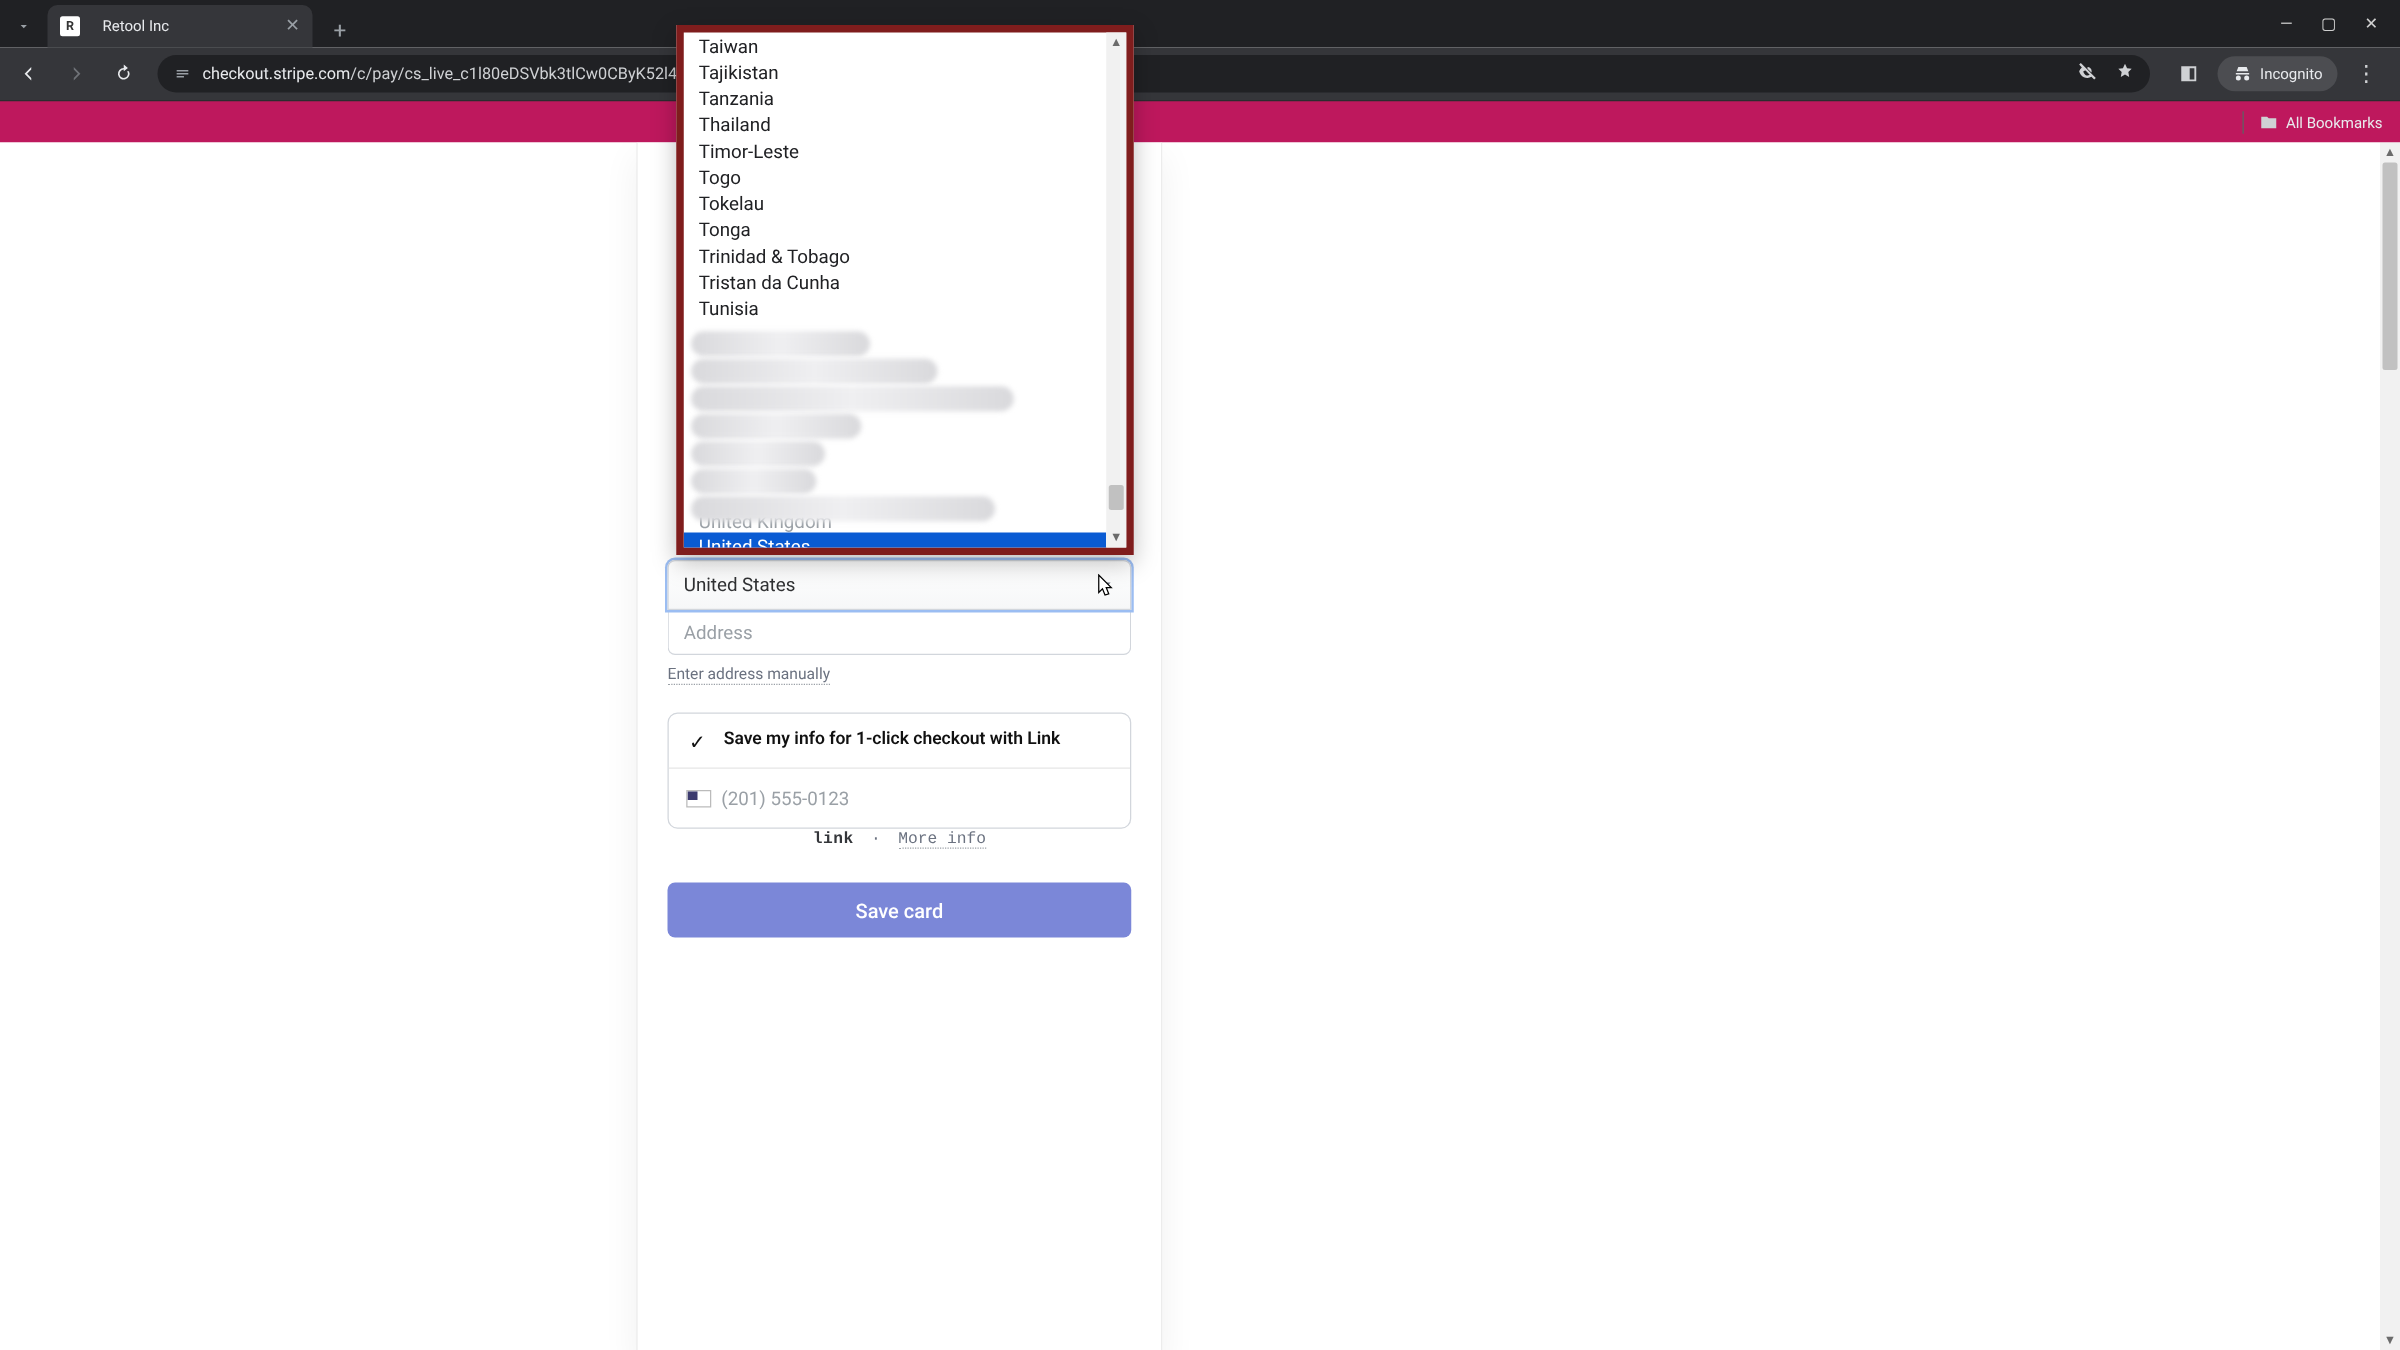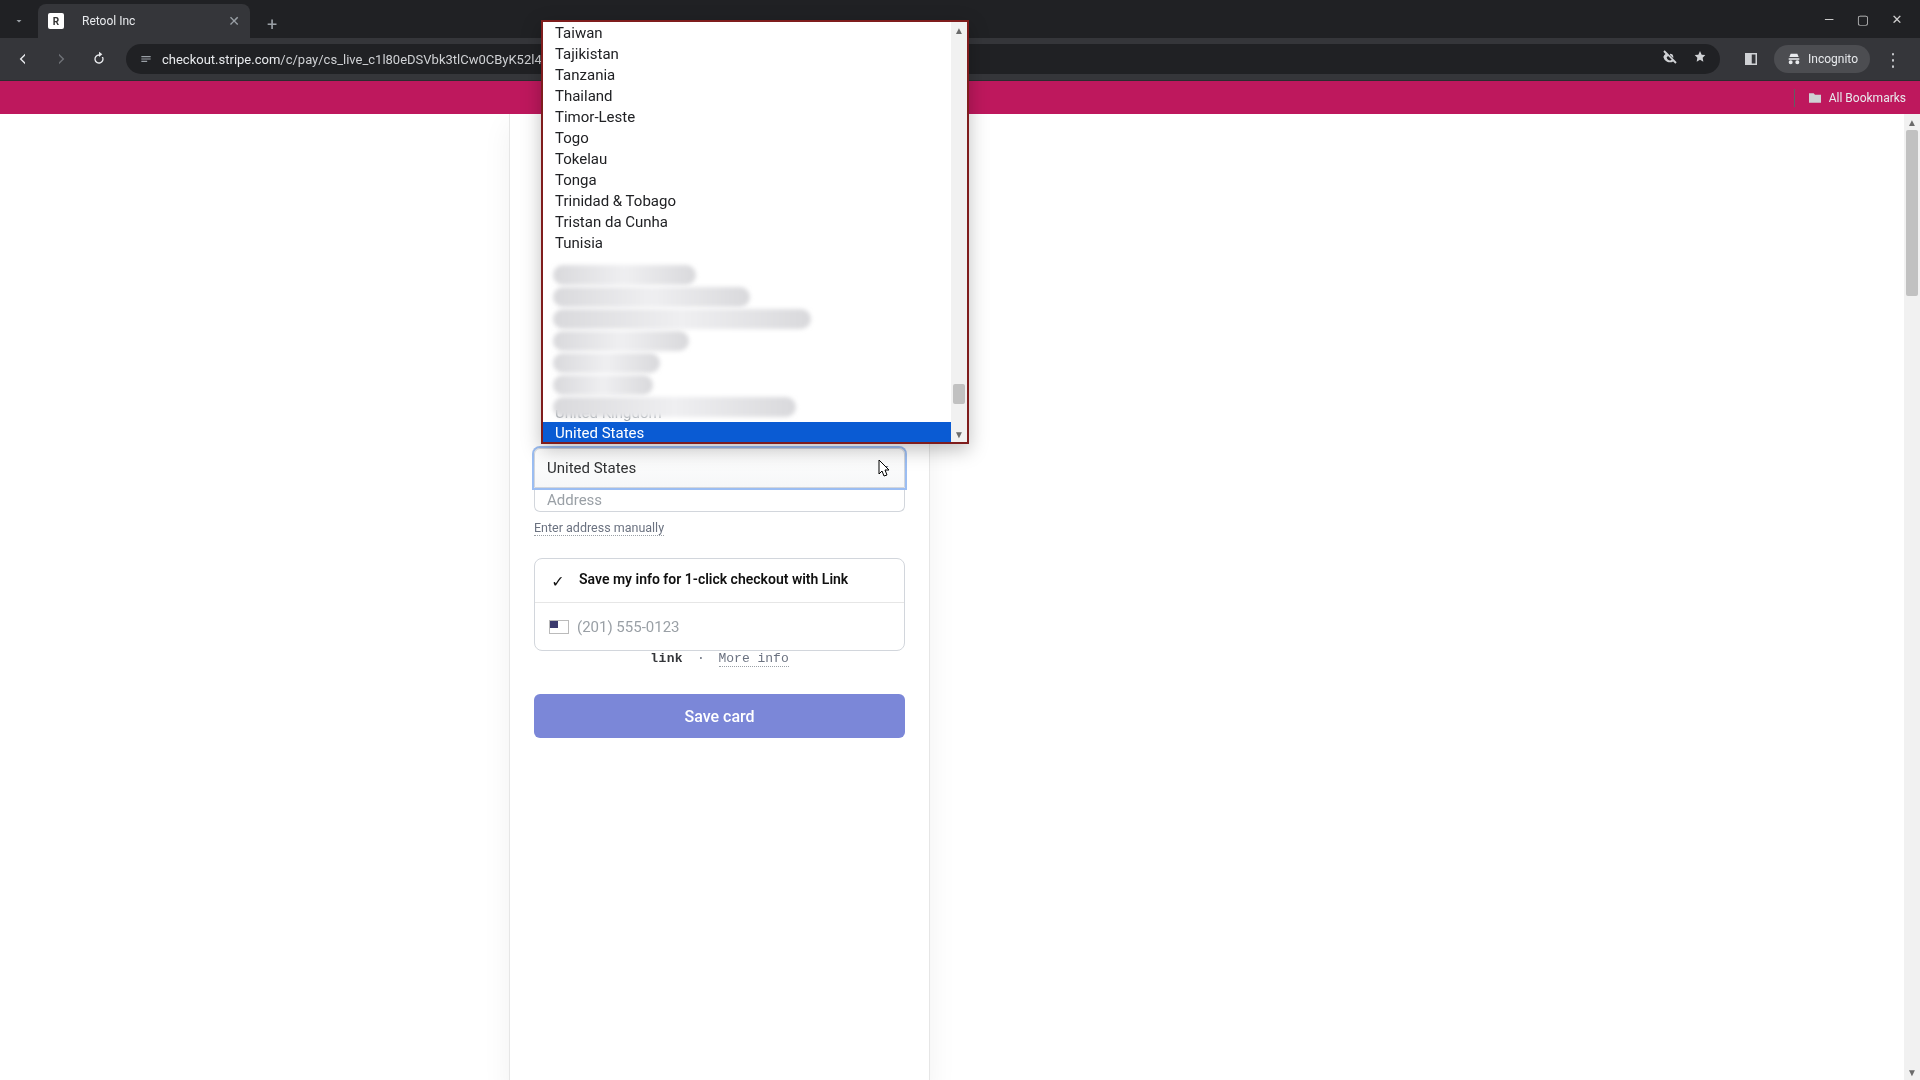--- a/index.html
+++ b/index.html
@@ -50,21 +50,21 @@
   .vscroll .thumb { position:absolute; left:2px; right:2px; top:16px; height:166px; background:#c1c1c1; border-radius:2px; }
 
   .card { position:absolute; left:509px; top:0; width:421px; bottom:-10px; background:#fff; border:1px solid #e6e6e6; border-top:none; border-radius:0 0 8px 8px; box-shadow:0 10px 30px rgba(0,0,0,.06); }
   .section { padding:0 24px; }
 
   .country-select { margin-top:334px; height:40px; border:1px solid #d2d6dc; border-radius:6px 6px 0 0; background:linear-gradient(#fff,#f6f7f8); display:flex; align-items:center; padding:0 12px; position:relative; box-shadow:0 0 0 2px #9bbdf2; }
   .country-select span { color:#303133; font-size:15px; }
   .country-select .chev { position:absolute; right:12px; top:50%; transform:translateY(-50%); }
   .country-select .chev svg { width:12px; height:12px; fill:#6b7280; }
 
-  .address-input { height:24px; border:1px solid #d2d6dc; border-top:none; border-radius:0 0 6px 6px; display:flex; align-items:center; padding:0 12px; color:#9aa0a6; font-size:15px; }
+  .address-input { height:36px; border:1px solid #d2d6dc; border-top:none; border-radius:0 0 6px 6px; display:flex; align-items:center; padding:0 12px; color:#9aa0a6; font-size:15px; }
 
   .manual { margin-top:8px; font-size:12.5px; color:#6b7280; border-bottom:1px dotted #9aa0a6; display:inline-block; }
 
   .link-box { margin-top:22px; border:1px solid #d2d6dc; border-radius:8px; overflow:hidden; }
   .link-top { padding:12px 14px; display:flex; gap:12px; }
   .chk { width:18px; height:18px; display:flex; align-items:center; justify-content:center; font-size:16px; color:#111; flex:none; margin-top:1px; }
   .link-top .txt b { font-size:14px; color:#111; font-weight:600; display:block; margin-bottom:2px; }
   .link-top .txt span { font-size:12.5px; color:#6b7280; line-height:1.4; display:block; }
   .phone { border-top:1px solid #e6e6e6; height:48px; display:flex; align-items:center; padding:0 14px; gap:8px; }
   .flag { width:20px; height:14px; position:relative; border:1px solid #bbb; background:#fff; overflow:hidden; }
@@ -75,21 +75,21 @@
   .link-footer { text-align:center; font-size:13px; color:#6b7280;font-family:Liberation Mono, monospace; }
   .link-footer .brand { font-weight:700; color:#34363a; letter-spacing:.4px; }
   .link-footer .dot { margin:0 6px; }
   .link-footer .more { border-bottom:1px dotted #9aa0a6; }
 
   .save-btn { margin:28px 24px 0; height:44px; border-radius:6px; background:#7b87d8; color:#fff; font-size:16px; font-weight:500; display:flex; align-items:center; justify-content:center; }
 
   .disclaimer { padding:14px 24px 0; font-size:12.5px; color:#8a8d93; line-height:1.5; }
 
   
-  .dd { position:absolute; left:541px; top:20px; width:428px; height:424px; background:#fff; border:2px solid #7f1d1d; box-shadow:0 6px 18px rgba(0,0,0,.25); display:flex; }
+  .dd { position:absolute; left:541px; top:20px; width:366px; height:424px; background:#fff; border:6px solid #7f1d1d; box-shadow:0 6px 18px rgba(0,0,0,.25); display:flex; }
   .dd-list { flex:1; overflow:hidden; position:relative; }
   .opt { height:21px; padding:0 12px; font-size:15px; color:#202124; display:flex; align-items:center; white-space:nowrap; }
   .opt.selected { background:#0a5bd3; color:#fff; }
   .opt.partial { height:12px; overflow:hidden; align-items:flex-end; color:#9aa0a6; }
 
   .dd-scroll { width:16px; background:#f1f1f1; position:relative; }
   .dd-scroll .up, .dd-scroll .down { position:absolute; left:0; right:0; height:16px; display:flex; align-items:center; justify-content:center; color:#6b6b6b; font-size:10px; }
   .dd-scroll .up { top:0; } .dd-scroll .down { bottom:0; }
   .dd-scroll .thumb { position:absolute; left:2px; right:2px; top:362px; height:20px; background:#c1c1c1; border-radius:2px; }
 

